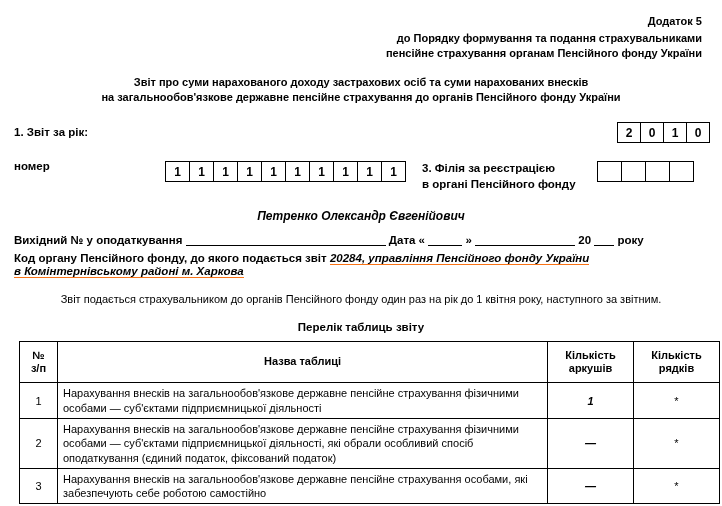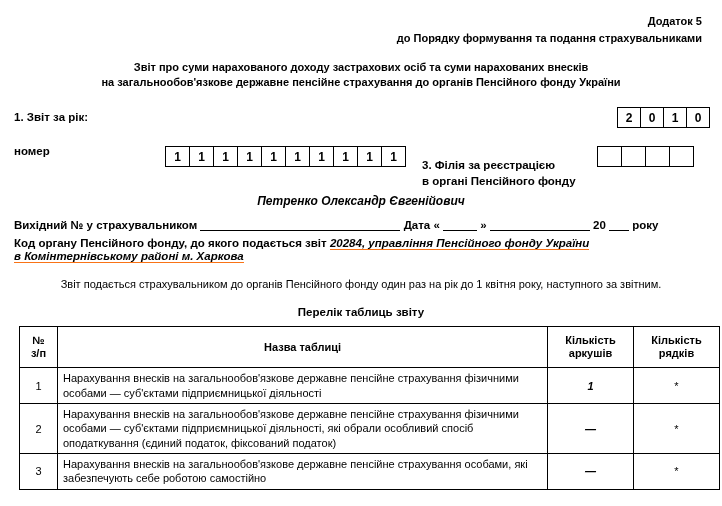--- a/index.html
+++ b/index.html
@@ -94,21 +94,21 @@
     left: 152px;
     top: 2px;
     display: flex;
   }
   .ident-boxes .cellbox {
     width: 25px;
   }
   .branch-lbl {
     position: absolute;
     left: 408px;
-    top: 14px;
+    top: 2px;
     font-weight: bold;
     font-size: 11.5px;
     line-height: 1.35;
     width: 170px;
   }
   .branch-boxes {
     position: absolute;
     left: 584px;
     top: 2px;
     display: flex;
@@ -207,20 +207,21 @@
   col.c4 { width: 86px; }
 </style>
 </head>
 <body>
 
 <div class="page">
 
   <div class="header">
     <div class="annex">Додаток 5</div>
     <span class="line">до Порядку формування та подання страхувальниками</span>
+    <span class="line">пенсійне страхування органам Пенсійного фонду України</span>
   </div>
 
   <div class="title">
     <div>Звіт про суми нарахованого доходу застрахових осіб та суми нарахованих внесків</div>
     <div>на загальнообов'язкове державне пенсійне страхування до органів Пенсійного фонду України</div>
   </div>
 
   <div class="row-year">
     <span class="lbl">1. Звіт за рік:</span>
     <span class="year-boxes">
@@ -255,21 +256,21 @@
       <span class="cellbox"></span>
       <span class="cellbox"></span>
       <span class="cellbox"></span>
       <span class="cellbox"></span>
     </div>
   </div>
 
   <div class="signer">Петренко Олександр Євгенійович</div>
 
   <div class="freeline">
-    <span>Вихідний № у страхувальником</span>
+    <span>Вихідний № у оподаткування</span>
     <span class="underline-fill" style="width:200px"></span>
     <span>Дата «</span>
     <span class="underline-fill" style="width:34px"></span>
     <span>»</span>
     <span class="underline-fill" style="width:100px"></span>
     <span>20</span>
     <span class="underline-fill" style="width:20px"></span>
     <span>року</span>
   </div>
 

